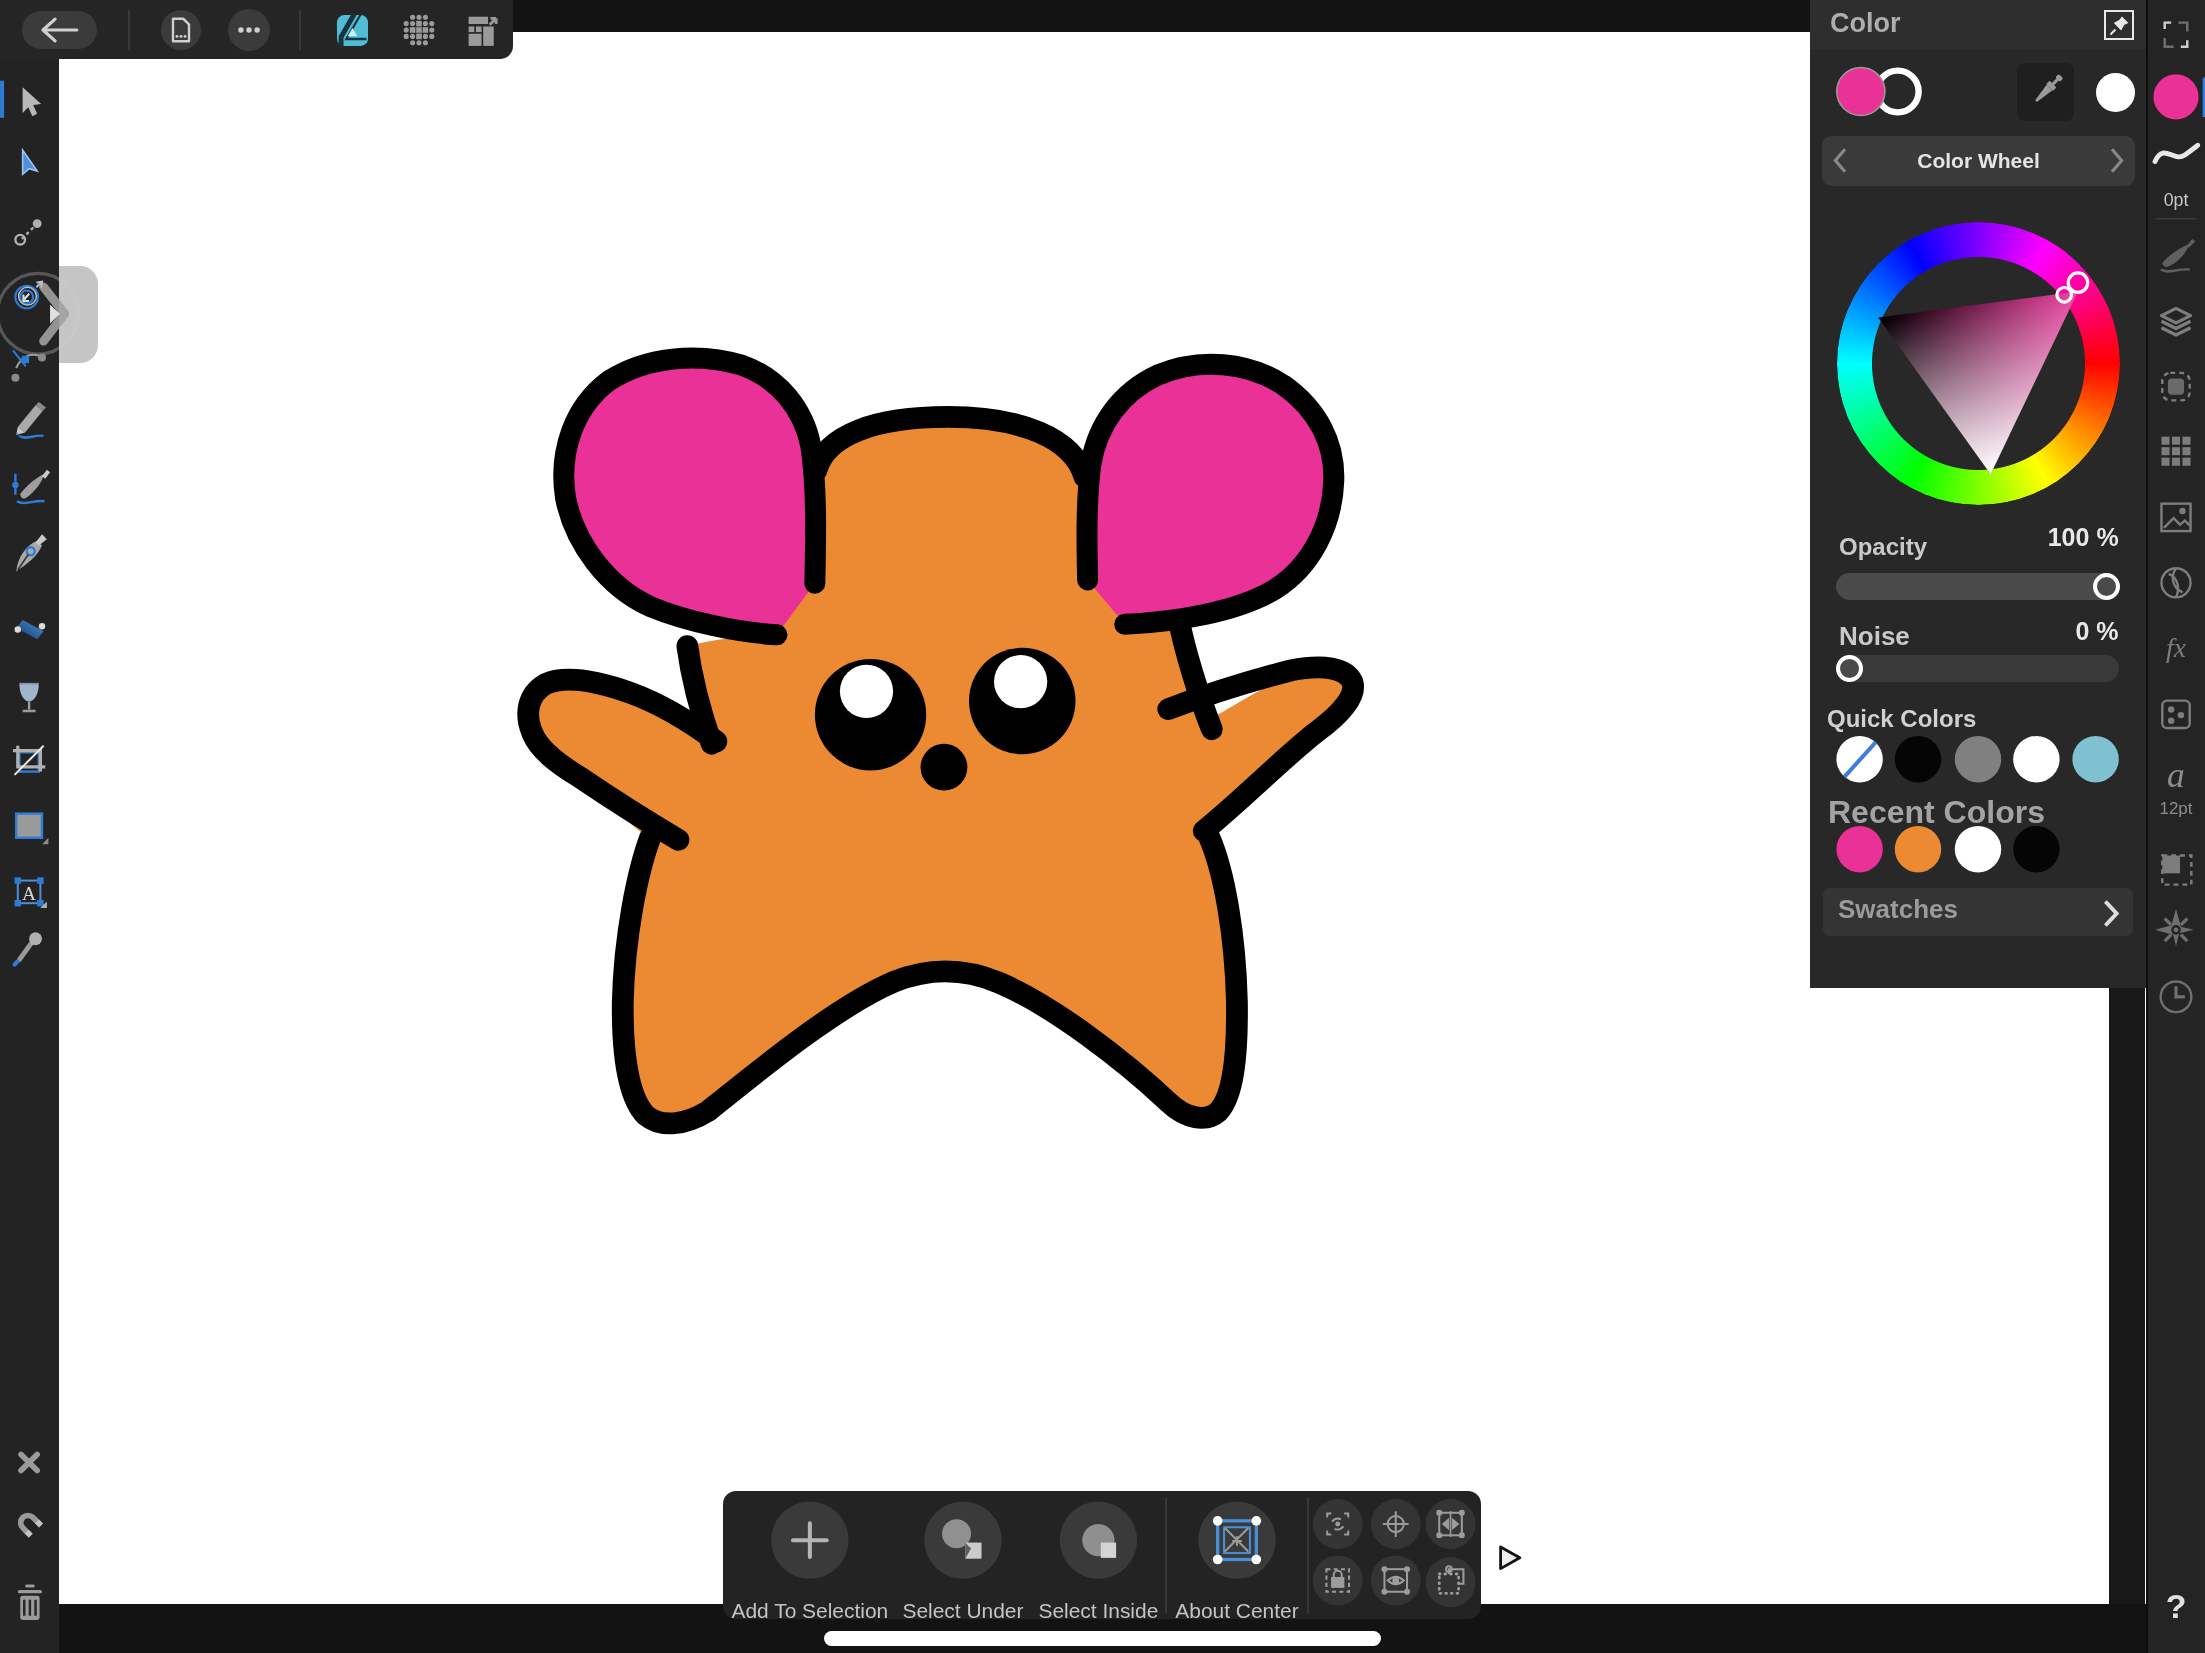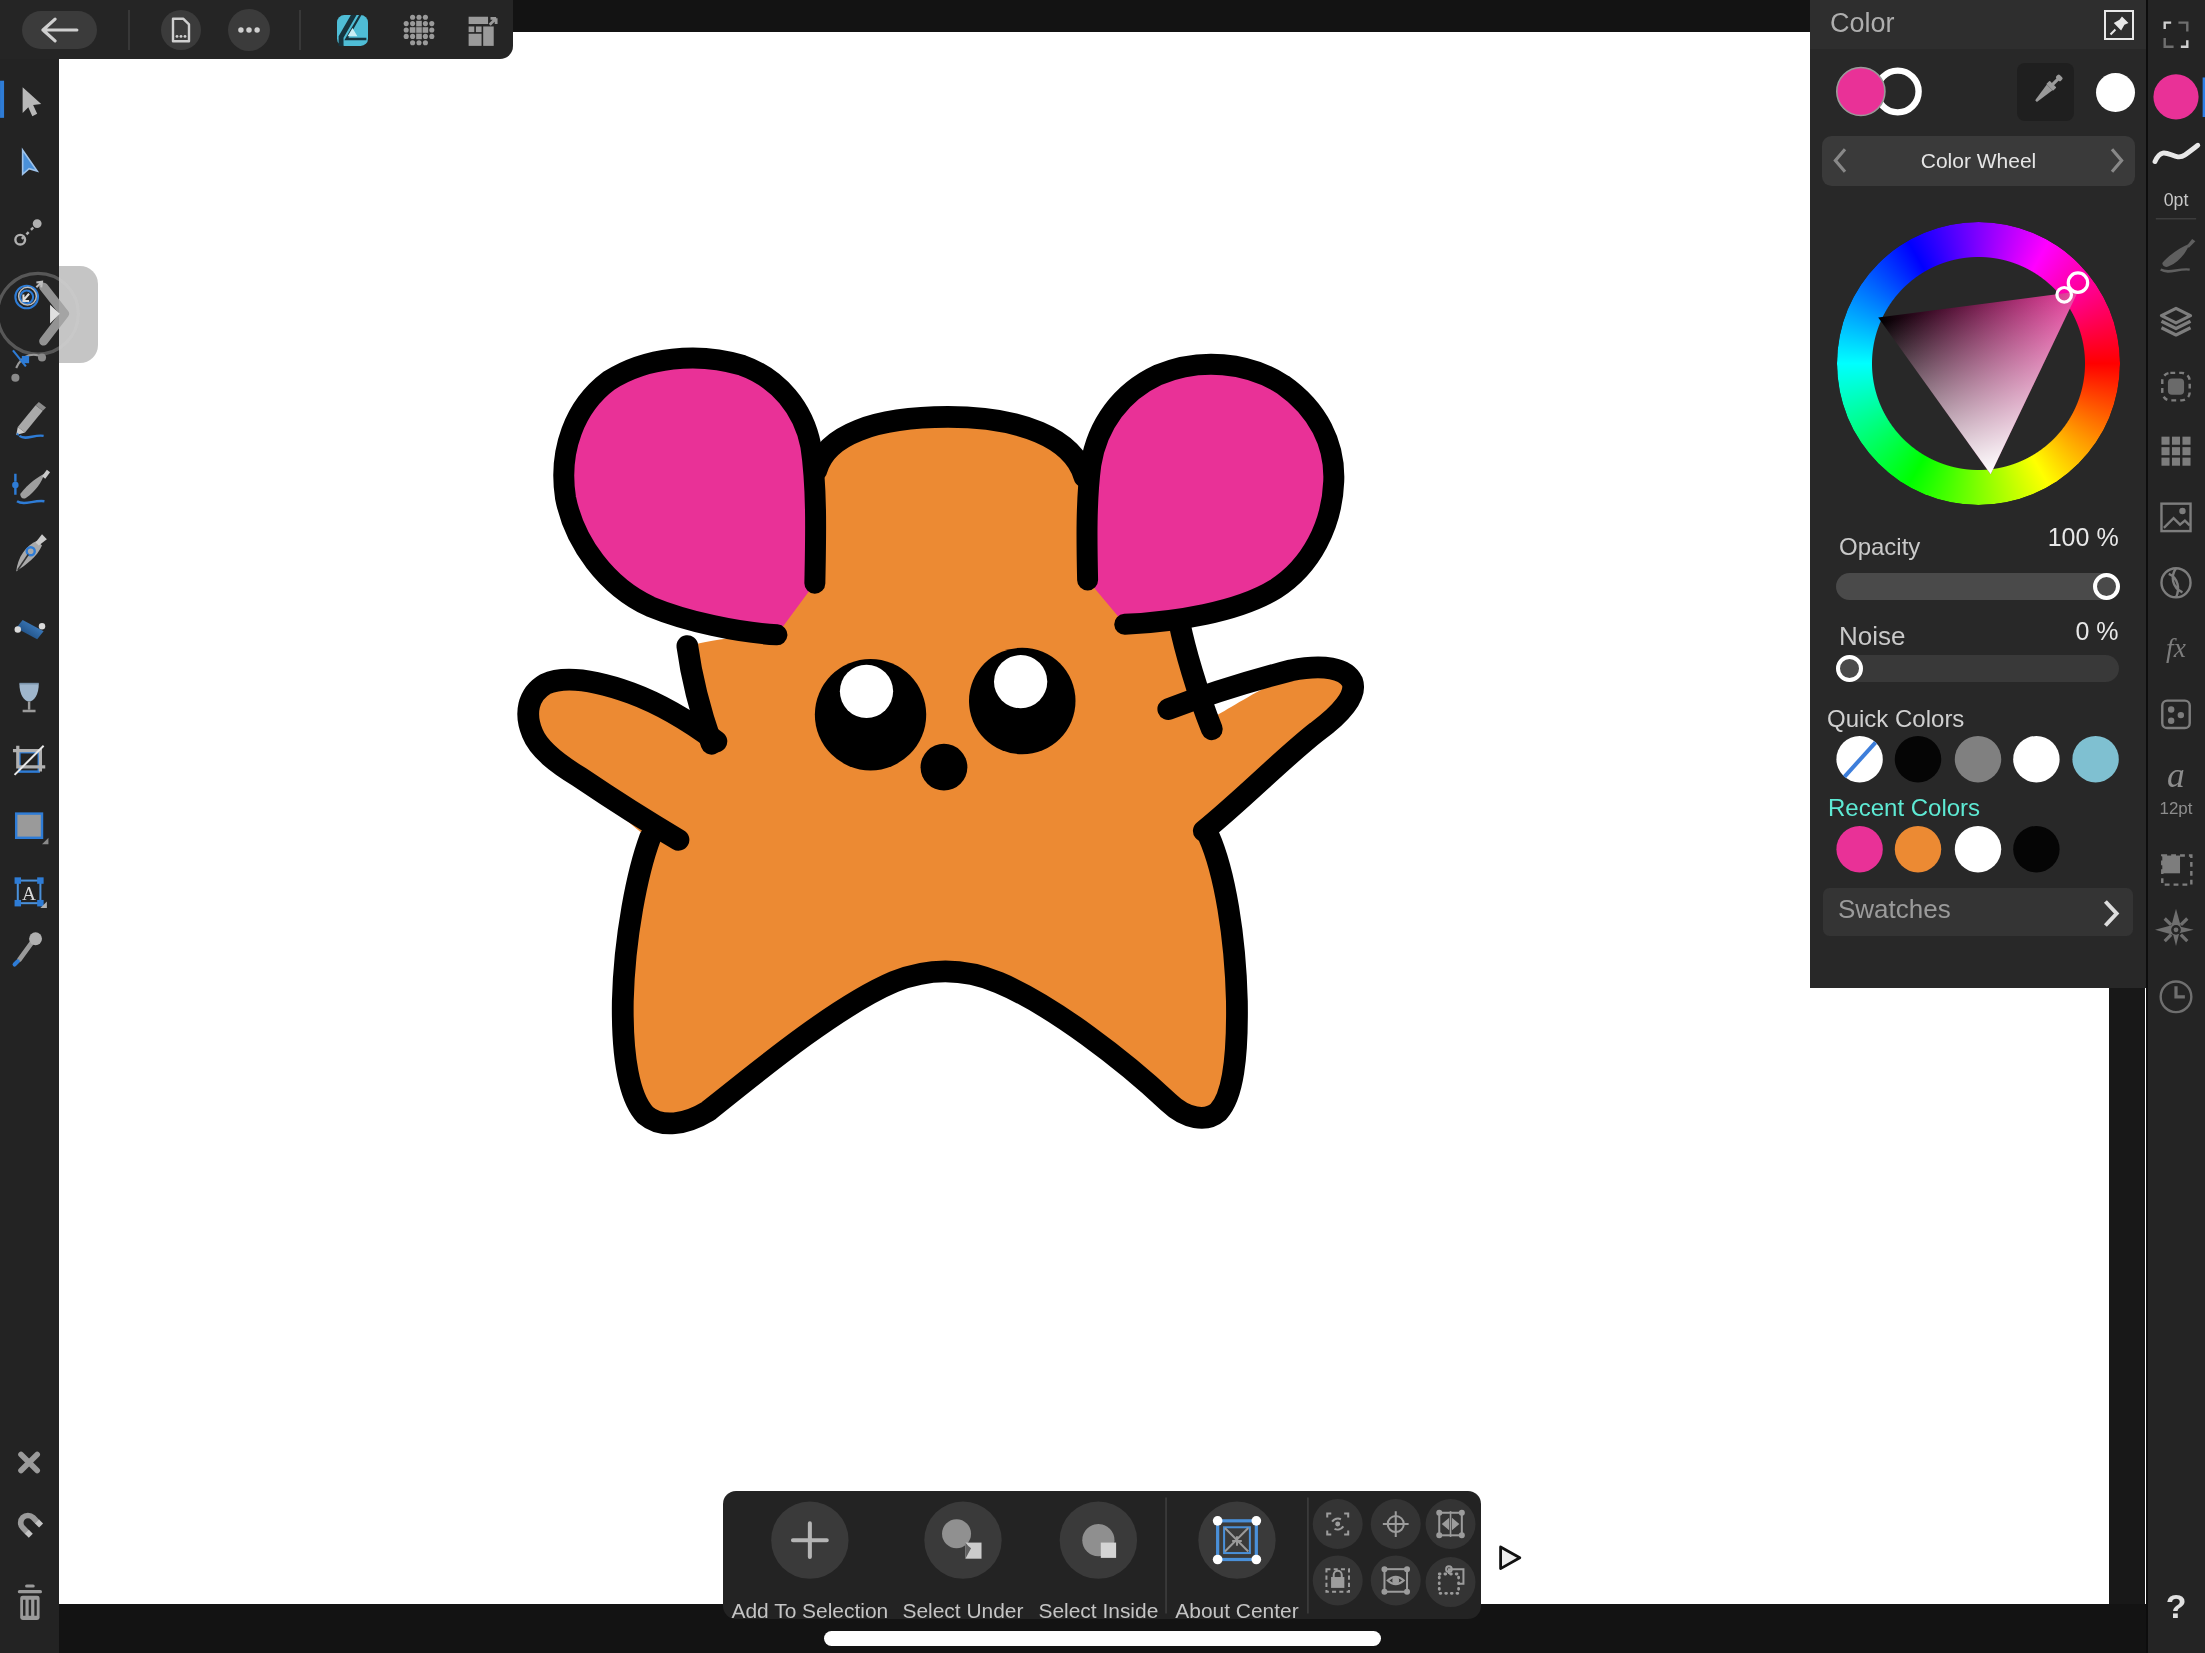--- a/index.html
+++ b/index.html
@@ -283,21 +283,21 @@
   </g>
 
   <g fill="#9a9a9a">
     <rect x="25" y="1977" width="24" height="30" rx="3"></rect>
     <rect x="22" y="1970" width="30" height="4" rx="2"></rect>
     <rect x="31" y="1963" width="12" height="4" rx="2"></rect>
     <path d="M 30,1982 l 0,20 M 37,1982 l 0,20 M 44,1982 l 0,20" stroke="#262626" stroke-width="3"></path>
   </g>
 </svg>
 
-<div class="abs" style="left:1810px;top:0;width:336px;height:988px;background:#282828;z-index:6;">
+<div class="abs" style="left:1810px;top:0;width:336px;height:988px;background:#282828;z-index:6;font-weight:bold;">
   <div class="abs" style="left:0;top:0;width:336px;height:49px;background:#2e2e2e;"></div>
   <div class="abs" style="left:20px;top:8px;font-size:27px;color:#aeaeae;">Color</div>
   <div class="abs" style="left:294px;top:9.7px;width:26px;height:26px;border:2.4px solid #e8e8e8;"></div>
   <svg class="abs" style="left:294px;top:9.7px" width="31" height="31" viewBox="0 0 38 38">
     <path d="M 22,8 l 8,8 -5,2 -4,7 -9,-9 7,-4 z" fill="#e8e8e8"></path>
     <path d="M 14,24 l -6,6" stroke="#e8e8e8" stroke-width="2.5"></path>
   </svg>
   
   <circle></circle>
   <svg class="abs" style="left:16px;top:57px" width="105" height="69" viewBox="0 0 130 86">
@@ -359,21 +359,21 @@
   
   <div class="abs" style="left:17px;top:705px;font-size:24px;color:#d0d0d0;">Quick Colors</div>
   <svg class="abs" style="left:0;top:736px" width="336" height="48" viewBox="0 0 416 60">
     <circle cx="60" cy="29" r="29" fill="#ffffff"></circle>
     <line x1="41" y1="51" x2="80" y2="8" stroke="#3d7edb" stroke-width="5"></line>
     <circle cx="133" cy="29" r="29" fill="#050505"></circle>
     <circle cx="208" cy="29" r="29" fill="#808080"></circle>
     <circle cx="281" cy="29" r="29" fill="#ffffff"></circle>
     <circle cx="355" cy="29" r="29" fill="#7fc0d1"></circle>
   </svg>
-  <div class="abs" style="left:18px;top:794px;font-size:24px;color:#5eead4;">Recent Colors</div>
+  <div class="abs" style="left:18px;top:794px;font-size:32px;color:#a3a3a3;">Recent Colors</div>
   <svg class="abs" style="left:0;top:826px" width="336" height="48" viewBox="0 0 416 60">
     <circle cx="60" cy="29" r="29" fill="#e93197"></circle>
     <circle cx="133" cy="29" r="29" fill="#ec8a33"></circle>
     <circle cx="208" cy="29" r="29" fill="#ffffff"></circle>
     <circle cx="281" cy="29" r="29" fill="#050505"></circle>
   </svg>
   
   <div class="abs" style="left:13px;top:888px;width:310px;height:48px;background:#343434;border-radius:6.5px;"></div>
   <div class="abs" style="left:28px;top:894px;font-size:26px;color:#9b9b9b;">Swatches</div>
   <svg class="abs" style="left:289px;top:898px" width="24" height="31" viewBox="0 0 30 38">

